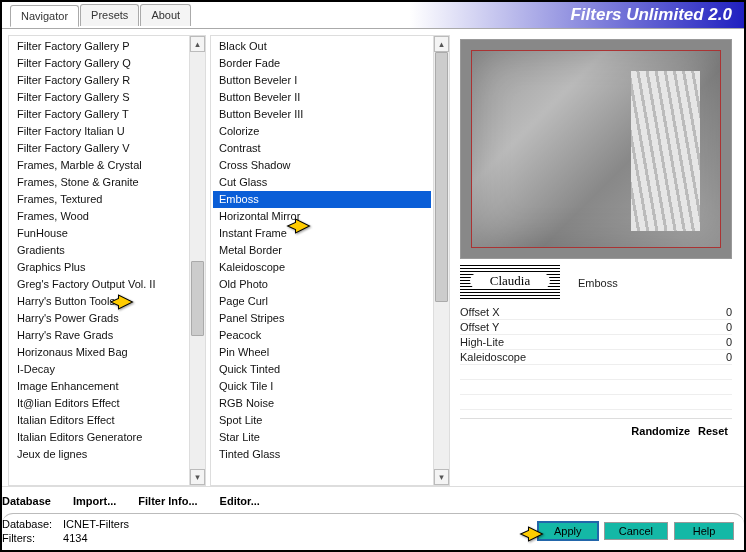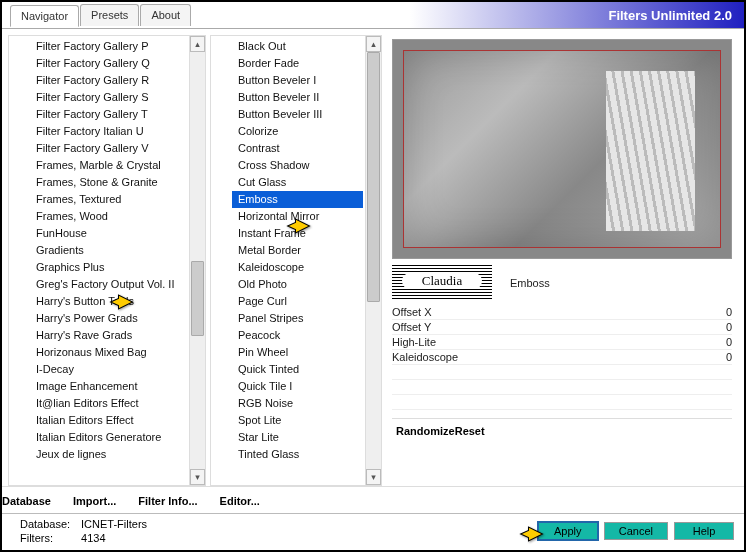--- a/index.html
+++ b/index.html
@@ -2,49 +2,49 @@
 <html><head>
 <meta charset="utf-8">
 <style>
 * { box-sizing: border-box; margin: 0; padding: 0; font-family: Tahoma, Arial, sans-serif; }
 body { background: #fff; width: 746px; height: 552px; overflow: hidden; border: 2px solid #000; position: relative; }
 .window { display: flex; flex-direction: column; height: 100%; }
 .titlebar { display: flex; align-items: center; background: linear-gradient(to right, #fff 0%, #fff 55%, #2020c0 100%); height: 26px; padding: 12px 8px; gap: 20px; }
 .tabs { display: flex; }
 .tab { font-size: 11px; padding: 4px 10px; border: 1px solid #aaa; border-bottom: none; background: #f4f4f4; margin-right: 1px; border-radius: 3px 3px 0 0; color: #333; cursor: pointer; }
 .tab.active { background: #fff; border-bottom: 1px solid #fff; position: relative; top: 1px; }
-.app-title { margin-left: auto; color: #fff; font-weight: bold; font-size: 13px; padding-right: 4px; }
+.app-title { margin-left: auto; color: #fff; font-style: italic; font-weight: bold; font-size: 17px; padding-right: 4px; }
 .main { flex: 1; display: flex; gap: 4px; padding: 6px 6px 0 6px; border-top: 1px solid #aaa; }
 .col { display: flex; flex-direction: column; }
-.list-wrap { flex: 1; display: flex; border: 1px solid #ddd; padding-left: 19px; }
+.list-wrap { flex: 1; display: flex; border: 1px solid #ddd; }
 .listbox { flex: 1; overflow: hidden; font-size: 11px; color: #111; line-height: 17px; padding: 2px 2px; }
 .listbox div { padding: 0 6px; white-space: nowrap; }
 .listbox div.sel { background: #0a5ed7; color: #fff; }
 .scroll { width: 16px; background: #efefef; border-left: 1px solid #ddd; position: relative; display: flex; flex-direction: column; }
 .scroll-btn { height: 16px; background: #f4f4f4; border: 1px solid #bbb; font-size: 9px; text-align: center; line-height: 14px; color: #555; }
 .scroll-track { flex: 1; position: relative; }
 .scroll-thumb { position: absolute; left: 1px; right: 1px; background: #ccc; border: 1px solid #aaa; border-radius: 1px; }
 .left-col { width: 198px; }
-.mid-col { width: 172px; }
+.mid-col { width: 240px; }
 .right-col { flex: 1; display: flex; flex-direction: column; }
 .preview { margin: 4px 6px 0 6px; height: 220px; background: #888; position: relative; border: 1px solid #999; }
 .prev-inner { position: absolute; inset: 10px; background: linear-gradient(135deg, #999 0%, #bbb 30%, #888 60%, #aaa 100%); border: 1px solid #a33; box-shadow: inset 0 0 40px rgba(0,0,0,.2); }
 .band { position: absolute; right: 8%; top: 10%; bottom: 8%; width: 28%; background: repeating-linear-gradient(80deg, #ccc 0 6px, #aaa 6px 9px); filter: contrast(1.2) brightness(1.05); }
 .logo-row { display: flex; margin: 6px 6px 2px 6px; align-items: center; }
 .logo { width: 100px; height: 36px; background: repeating-linear-gradient(#000 0 1px, #fff 1px 3px); position: relative; }
 .logo::after { content: "Claudia"; position: absolute; left: 0; right: 0; top: 8px; text-align: center; font-family: cursive; font-size: 13px; color: #000; background: #fff; border-radius: 8px; padding: 0 4px; margin: 0 10px; }
 .filter-name { margin-left: 18px; font-size: 11px; color: #222; flex: 1; }
 .params { margin: 2px 6px; font-size: 11px; }
 .param-row { display: flex; border-bottom: 1px solid #eee; padding: 1px 0; }
 .param-row .pname { flex: 1; color: #222; }
 .param-row .pval { width: 30px; text-align: right; color: #222; }
-.actions { margin: 6px 6px 0 6px; display: flex; gap: 0; font-size: 11px; font-weight: bold; padding: 6px 4px 4px 4px; border-top: 1px solid #ddd; }
+.actions { margin: 6px 6px 0 6px; display: flex; justify-content: flex-end; gap: 8px; font-size: 11px; font-weight: bold; padding: 6px 4px 4px 4px; border-top: 1px solid #ddd; }
 .actions span, .bottom-links span { cursor: pointer; }
 .bottom-links { display: flex; gap: 22px; font-size: 11px; font-weight: bold; padding: 8px 10px 6px 0; border-top: 1px solid #ddd; }
-.status { border-top: 1px solid #bbb; padding: 4px 10px 6px 18px; display: flex; align-items: center; font-size: 11px; }
+.status { border-top: 1px solid #bbb; padding: 4px 10px 6px 0; display: flex; align-items: center; font-size: 11px; border-radius: 11px; }
 .status-left { display: flex; flex-direction: column; gap: 2px; }
 .status-left div span:first-child { display: inline-block; width: 58px; }
 .btns { margin-left: auto; display: flex; gap: 6px; }
 button.win { font-size: 11px; padding: 2px 14px; background: #14b8a6; border: 1px solid #999; cursor: pointer; min-width: 60px; }
 button.win.primary { border: 1px solid #2266aa; outline: 1px solid #2266aa; }
 .pointer { position: absolute; width: 28px; height: 22px; pointer-events: none; z-index: 50; }
 .pointer svg { width: 100%; height: 100%; filter: drop-shadow(1px 1px 1px rgba(0,0,0,.4)); }
 #ptr1 { left: 106px; top: 289px; }
 #ptr2 { left: 283px; top: 213px; }
 #ptr3 { left: 516px; top: 521px; }

